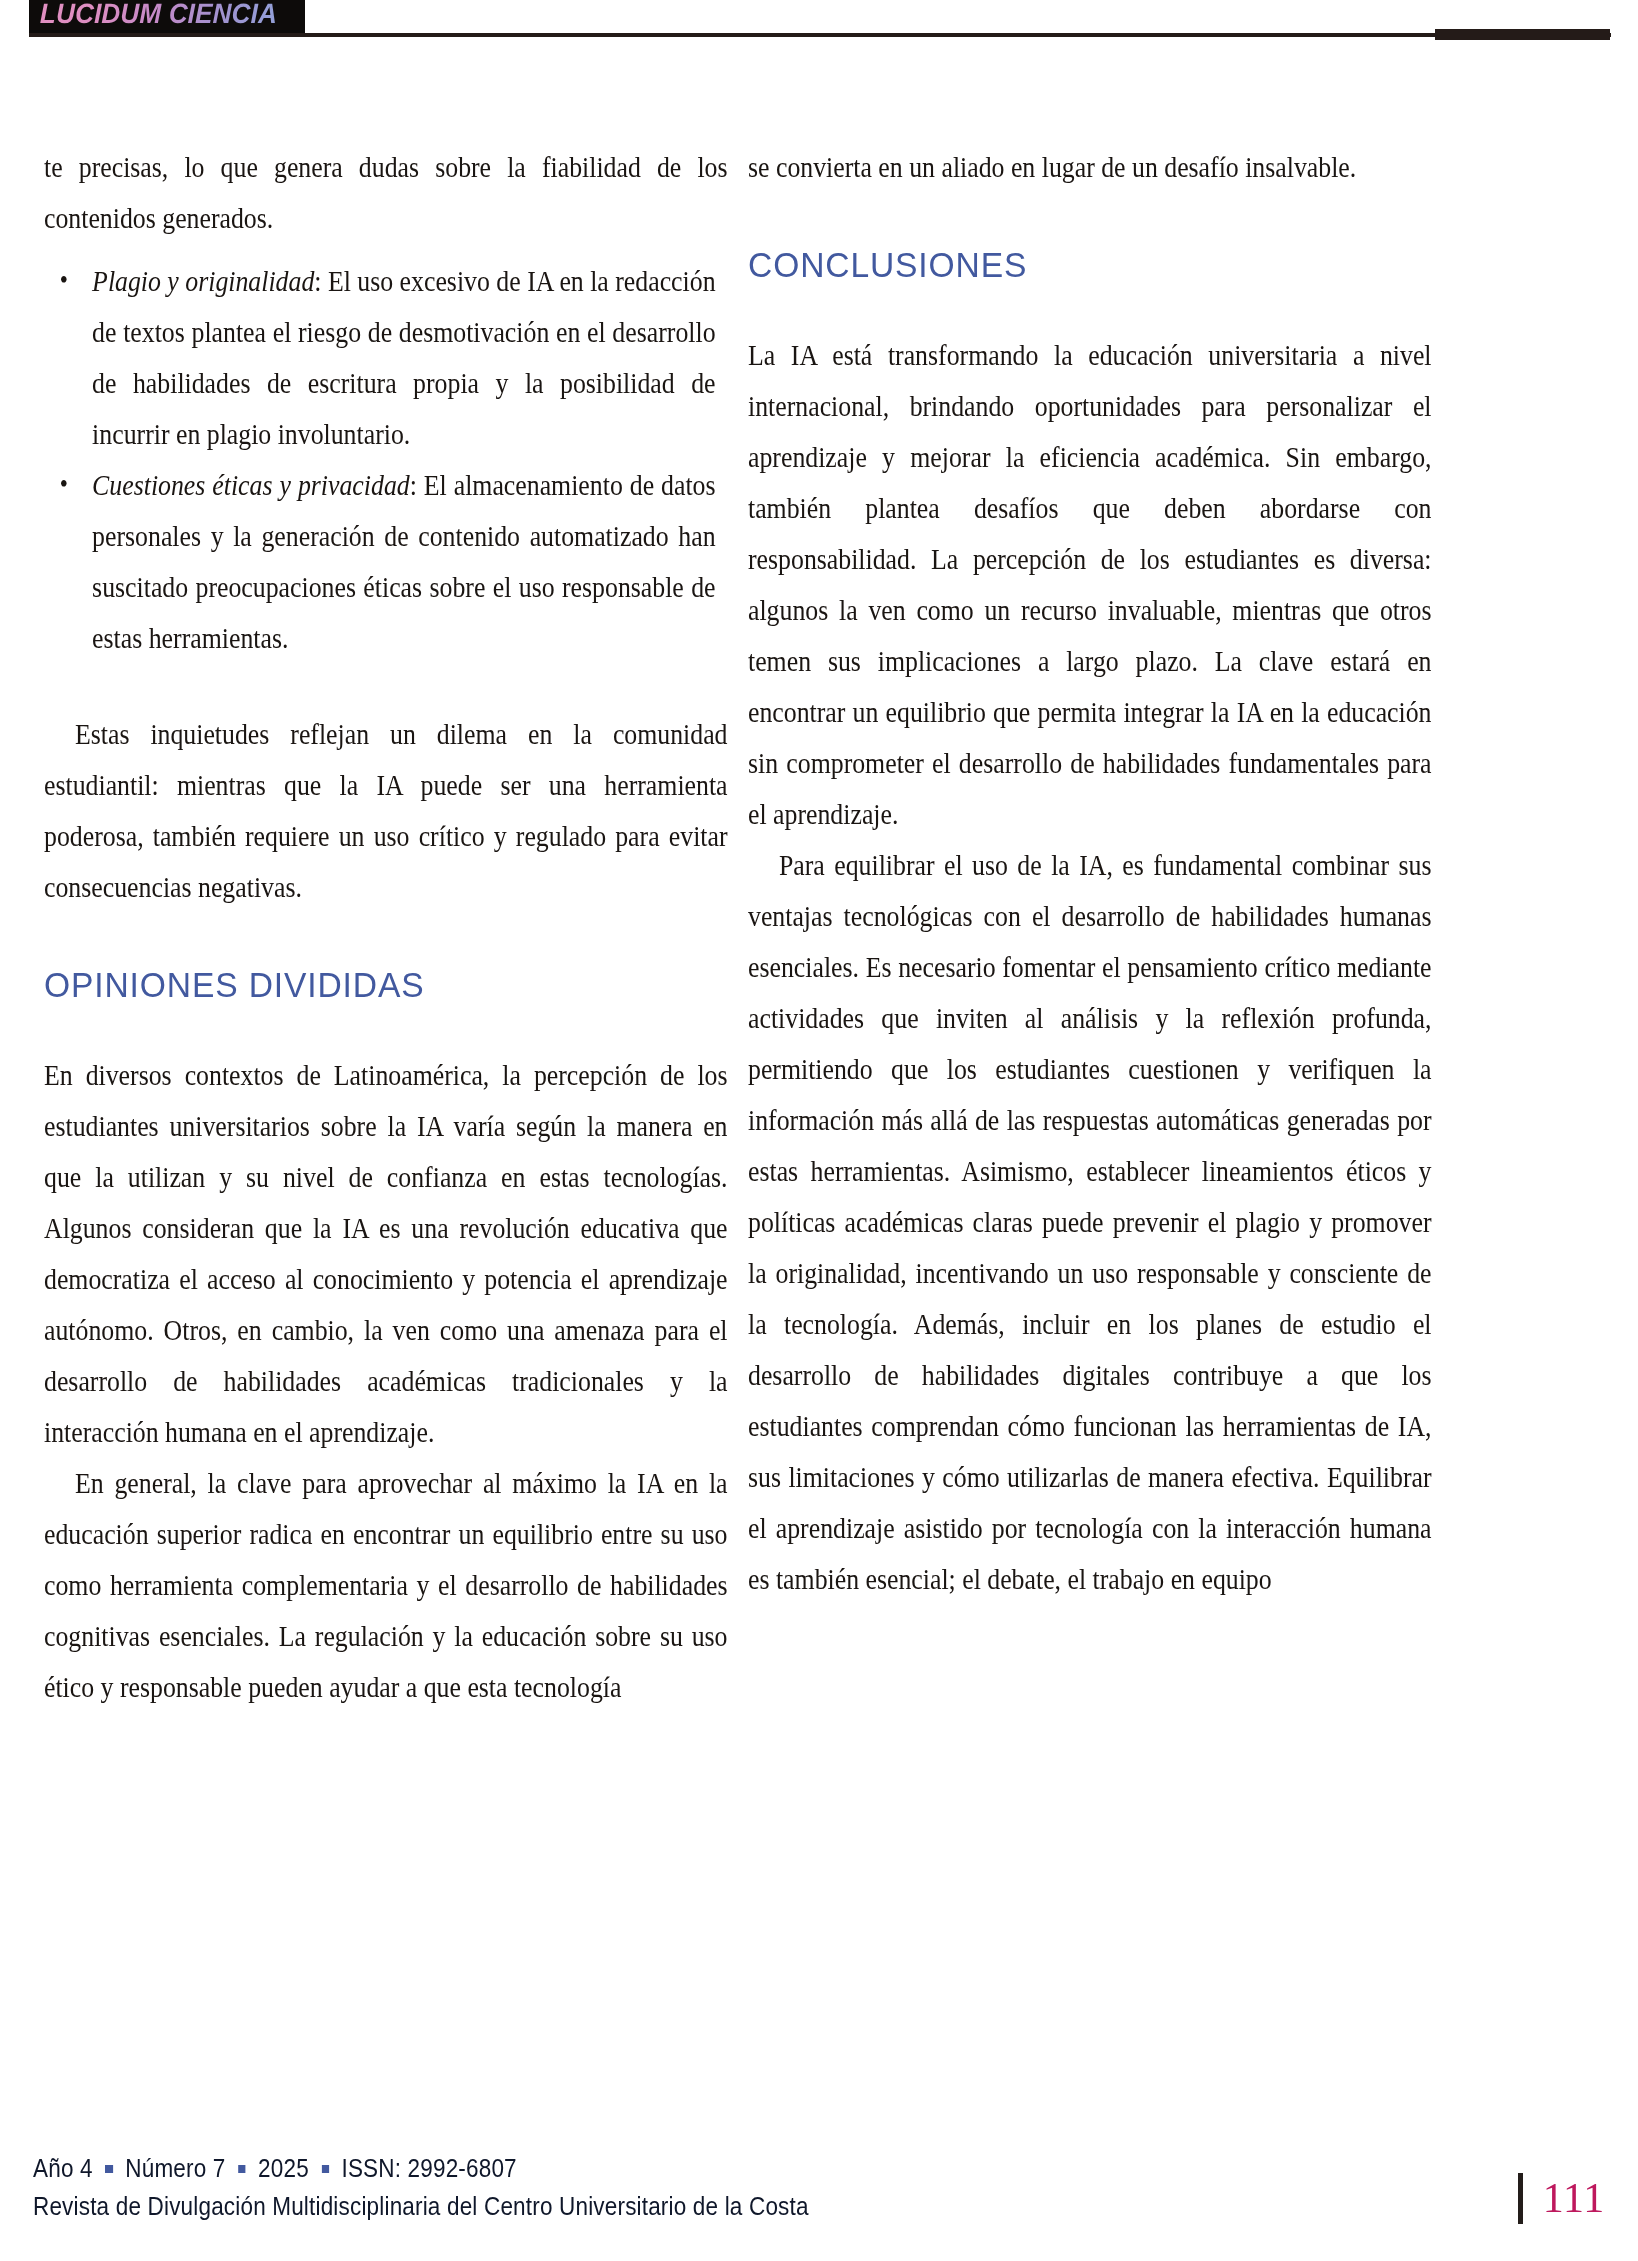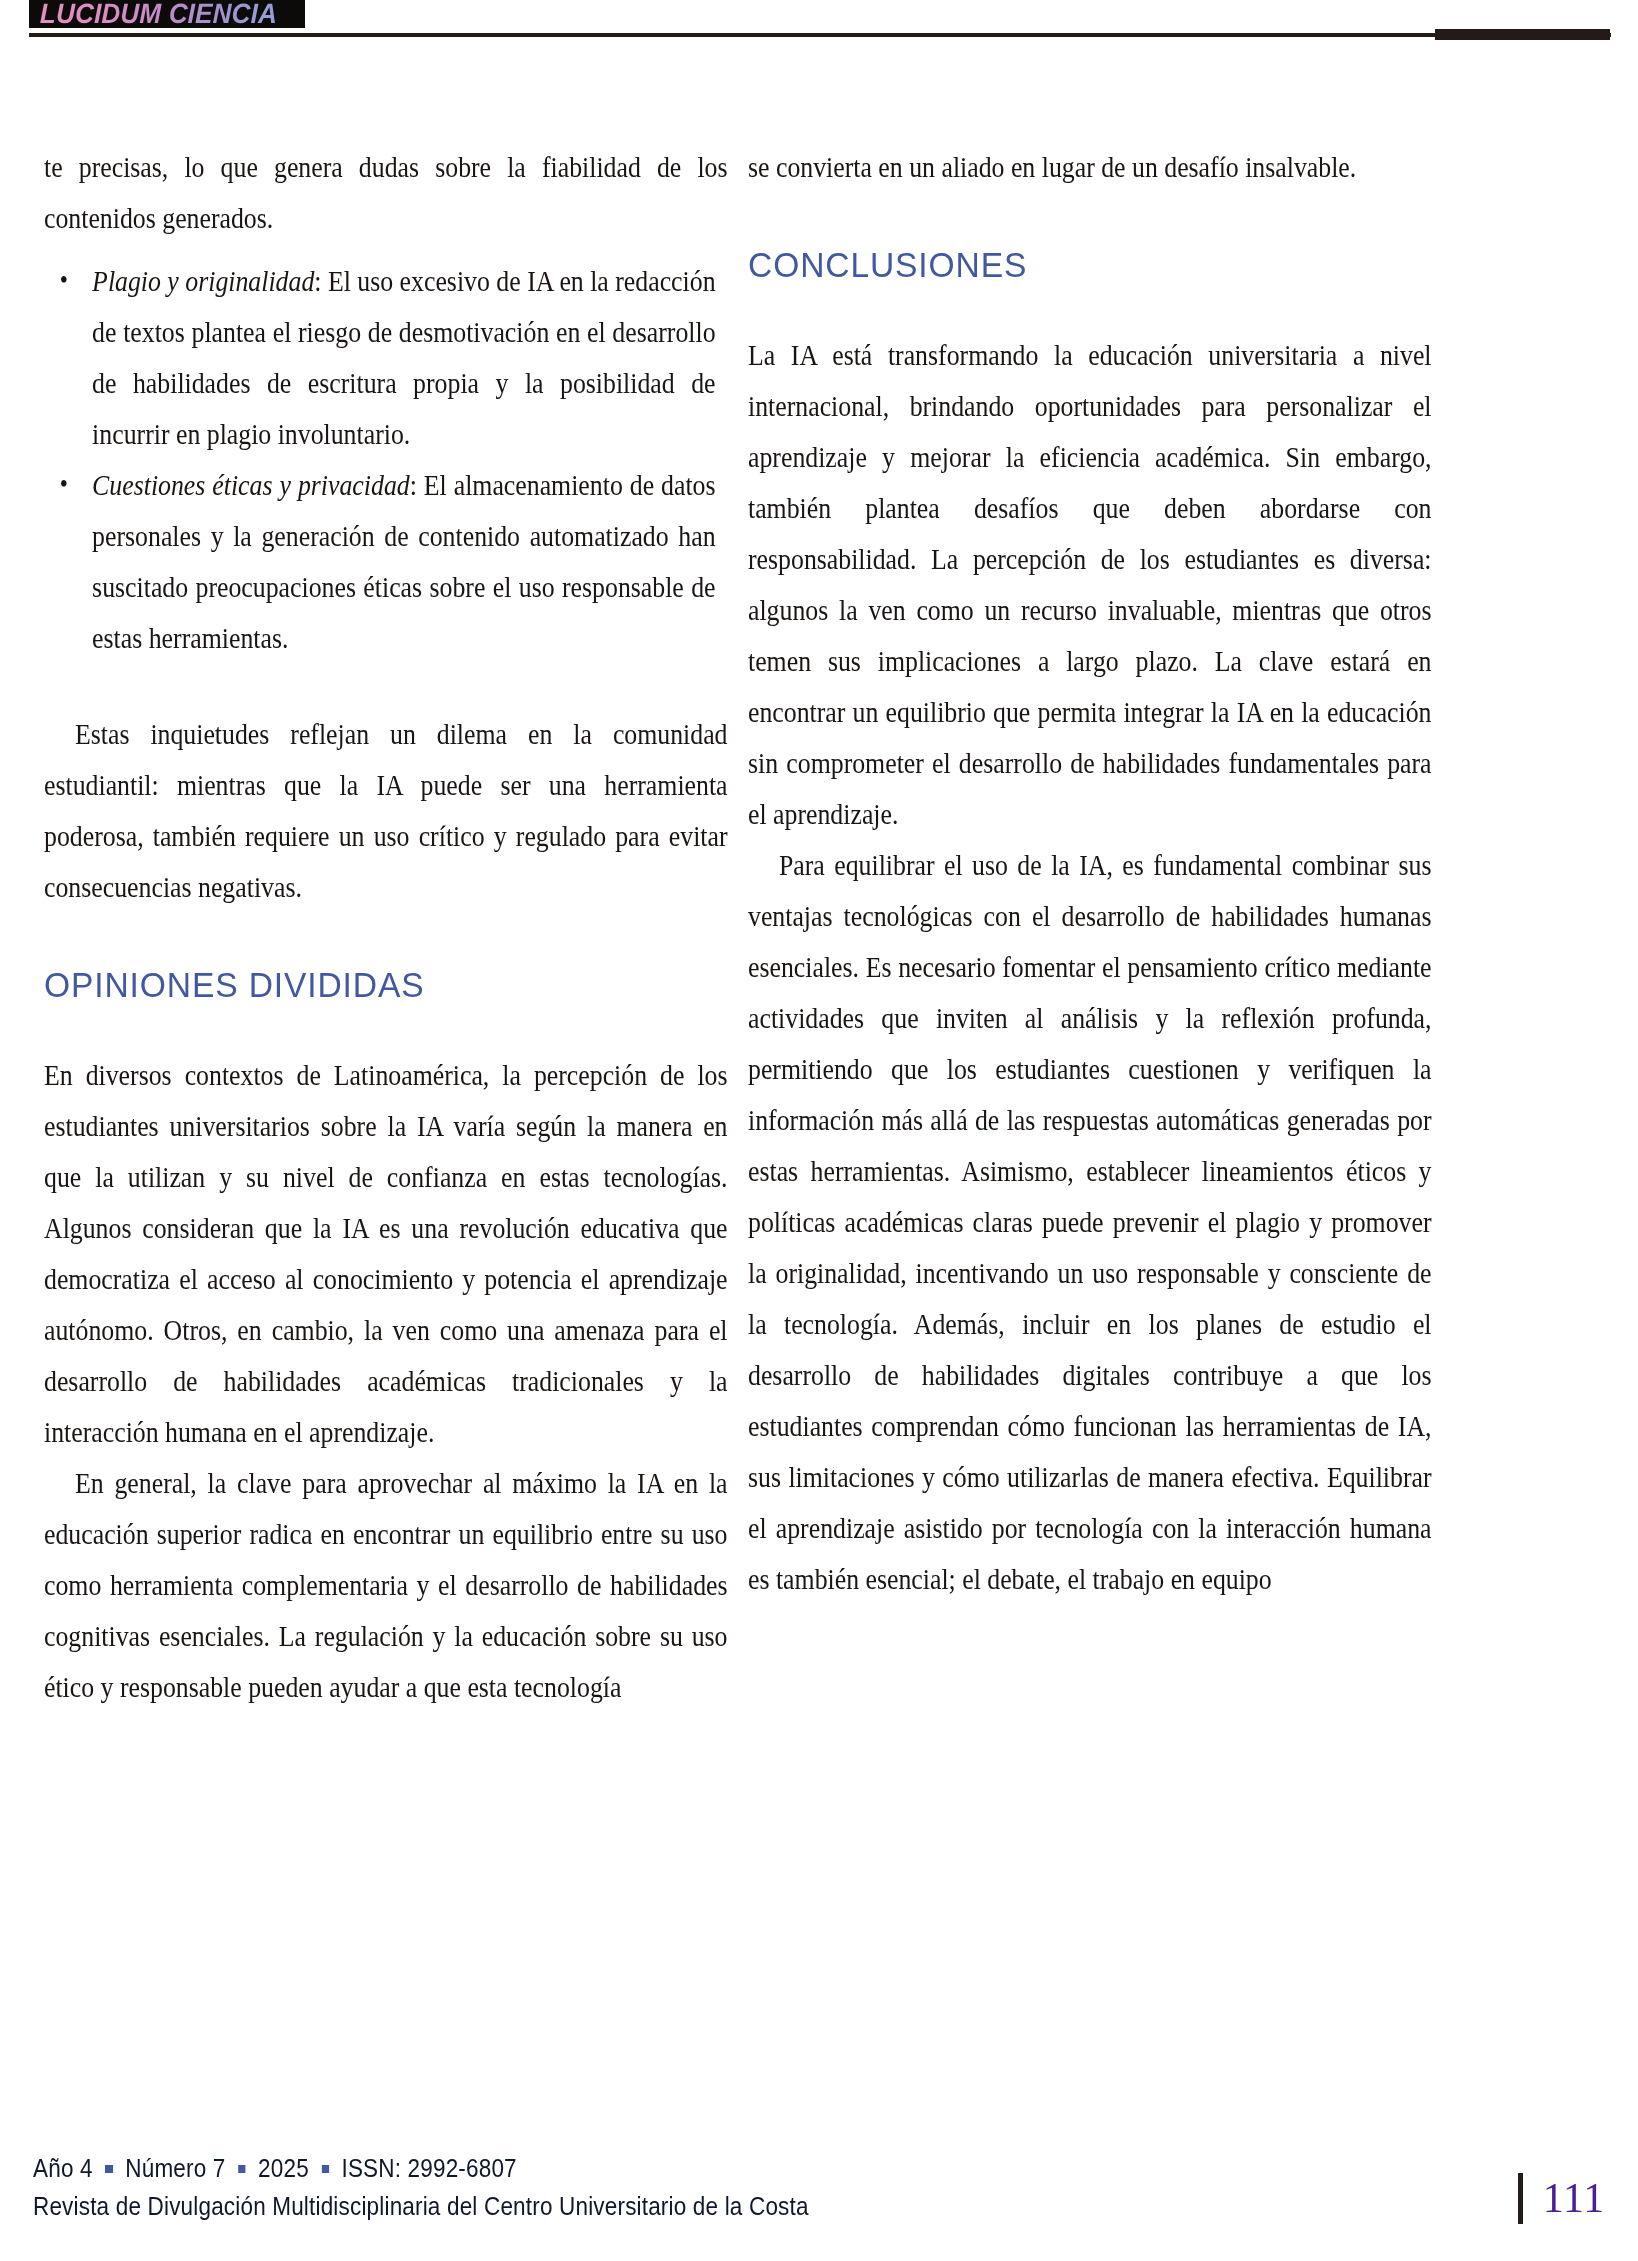--- a/index.html
+++ b/index.html
@@ -24,25 +24,25 @@
     top: 0;
     left: 0;
     width: 1638px;
     height: 47px;
   }
 
   .masthead-badge {
     position: absolute;
     left: 29px;
     top: 0;
-    height: 28px;
+    height: 36px;
     padding: 0 10.6px 0 10.6px;
     background: #0d0b0a;
     display: flex;
-    align-items: center;
+    align-items: flex-start;
     box-sizing: border-box;
   }
 
   .masthead-title {
     font-family: "Liberation Sans Narrow", "Liberation Sans", sans-serif;
     font-weight: 700;
     font-style: italic;
     font-size: 28px;
     letter-spacing: 0.2px;
     line-height: 1;
@@ -220,21 +220,21 @@
     width: 5.3px;
     height: 51px;
     background: #231d1a;
     margin-right: 19.7px;
   }
 
   .folio-number {
     font-family: "Liberation Serif", "DejaVu Serif", serif;
     font-size: 42px;
     line-height: 1;
-    color: #4c1d95;
+    color: #be185d;
     letter-spacing: 0.8px;
   }
 </style>
 </head>
 <body>
 
 <div class="page">
 
   <div class="masthead">
     <div class="masthead-badge">

